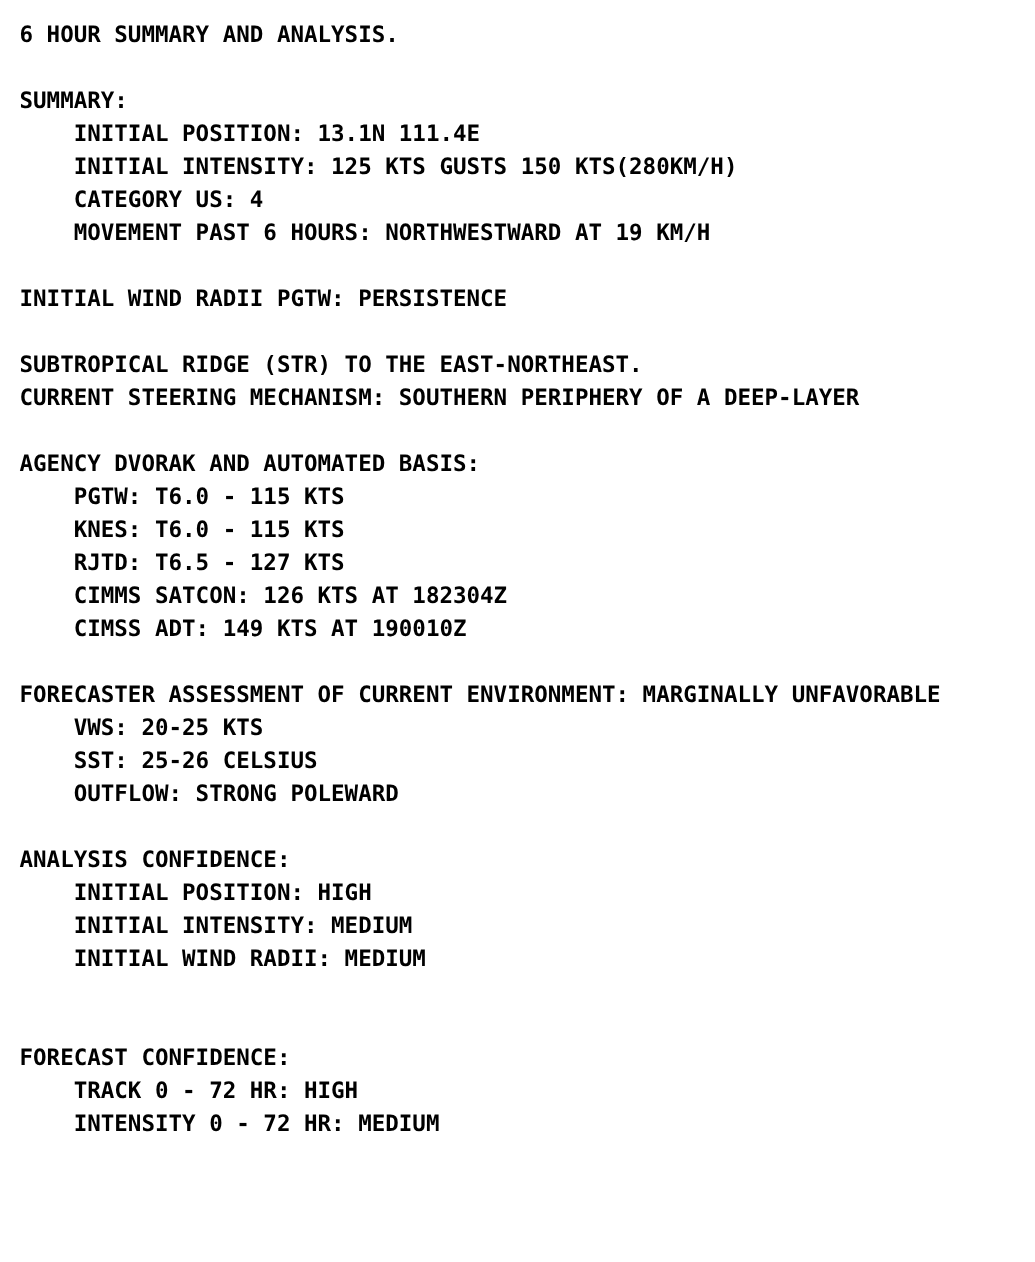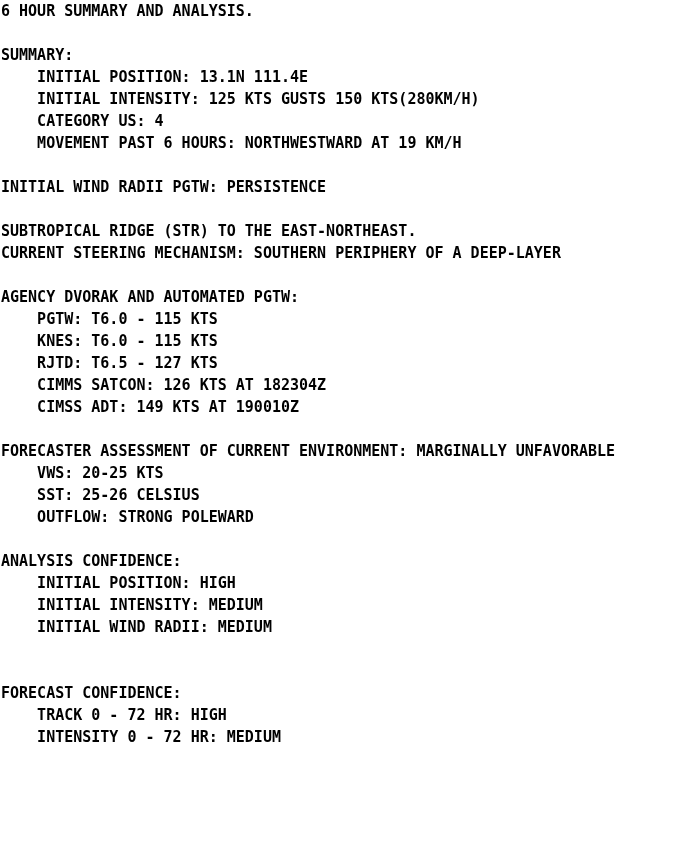--- a/index.html
+++ b/index.html
@@ -12,21 +12,21 @@
     width: 690px;
     height: 841px;
     overflow: hidden;
     font-family: "DejaVu Sans Mono", "Liberation Mono", monospace;
   }
   #bulletin {
     position: relative;
     width: 660px;
     height: 841px;
     background: #ffffff;
-    padding: 0;
+    padding: 12px;
     box-sizing: border-box;
   }
   .doc-line {
     position: relative;
     height: 22px;
     line-height: 22px;
     font-size: 15px;
     font-weight: 700;
     color: #000000;
     white-space: pre;
@@ -57,21 +57,21 @@
       <div class="doc-line">    INITIAL POSITION: 13.1N 111.4E</div>
       <div class="doc-line">    INITIAL INTENSITY: 125 KTS GUSTS 150 KTS(280KM/H)</div>
       <div class="doc-line">    CATEGORY US: 4</div>
       <div class="doc-line">    MOVEMENT PAST 6 HOURS: NORTHWESTWARD AT 19 KM/H</div>
       <div class="doc-line blank"></div>
       <div class="doc-line">INITIAL WIND RADII PGTW: PERSISTENCE</div>
       <div class="doc-line blank"></div>
       <div class="doc-line">SUBTROPICAL RIDGE (STR) TO THE EAST-NORTHEAST.</div>
       <div class="doc-line">CURRENT STEERING MECHANISM: SOUTHERN PERIPHERY OF A DEEP-LAYER</div>
       <div class="doc-line blank"></div>
-      <div class="doc-line">AGENCY DVORAK AND AUTOMATED PGTW:</div>
+      <div class="doc-line">AGENCY DVORAK AND AUTOMATED BASIS:</div>
       <div class="doc-line">    PGTW: T6.0 - 115 KTS</div>
       <div class="doc-line">    KNES: T6.0 - 115 KTS</div>
       <div class="doc-line">    RJTD: T6.5 - 127 KTS</div>
       <div class="doc-line">    CIMMS SATCON: 126 KTS AT 182304Z</div>
       <div class="doc-line">    CIMSS ADT: 149 KTS AT 190010Z</div>
       <div class="doc-line blank"></div>
       <div class="doc-line">FORECASTER ASSESSMENT OF CURRENT ENVIRONMENT: MARGINALLY UNFAVORABLE</div>
       <div class="doc-line">    VWS: 20-25 KTS</div>
       <div class="doc-line">    SST: 25-26 CELSIUS</div>
       <div class="doc-line">    OUTFLOW: STRONG POLEWARD</div>

